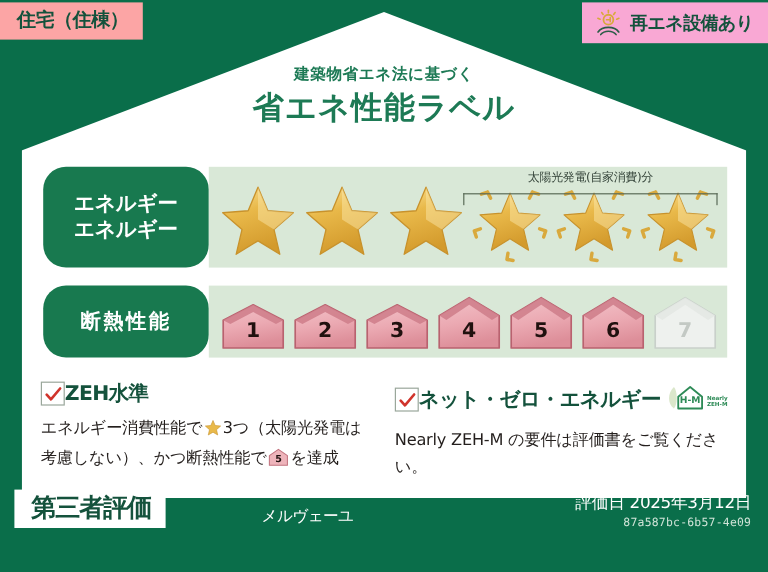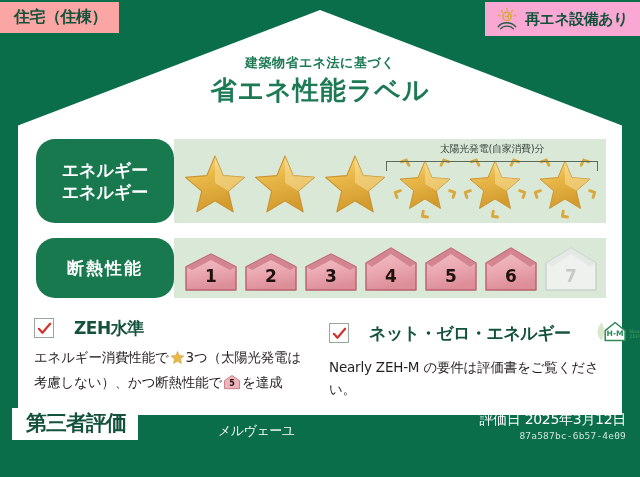--- a/index.html
+++ b/index.html
@@ -112,21 +112,21 @@
     font-weight: bold;
     letter-spacing: 0px;
     display: flex;
     flex-direction: column;
     align-items: center;
     justify-content: center;
     line-height: 1.3;
     text-align: center;
     border-radius: 19px;
   }
-  #row-insul .perf-legend { font-size: 17px; letter-spacing: 2px; }
+  #row-insul .perf-legend { font-size: 17px; letter-spacing: 2px; font-family: Liberation Serif, serif; }
 
   .perf-field {
     flex: 1 1 auto;
     background: #d9e8d7;
     position: relative;
   }
 
   
   .stars {
     position: absolute;
@@ -212,21 +212,21 @@
     top: 318px;
     width: 572px;
     display: flex;
     gap: 18px;
     z-index: 5;
   }
   .crit-col { flex: 1 1 0; min-width: 0; }
   .crit-head {
     display: flex;
     align-items: center;
-    gap: 20px;
+    gap: 0;
     margin-bottom: 8px;
   }
   .crit-check {
     width: 20px; height: 20px;
     flex: 0 0 20px;
     border: 1px solid #9aa79b;
     background: #fff;
     display: flex;
     align-items: center;
     justify-content: center;

